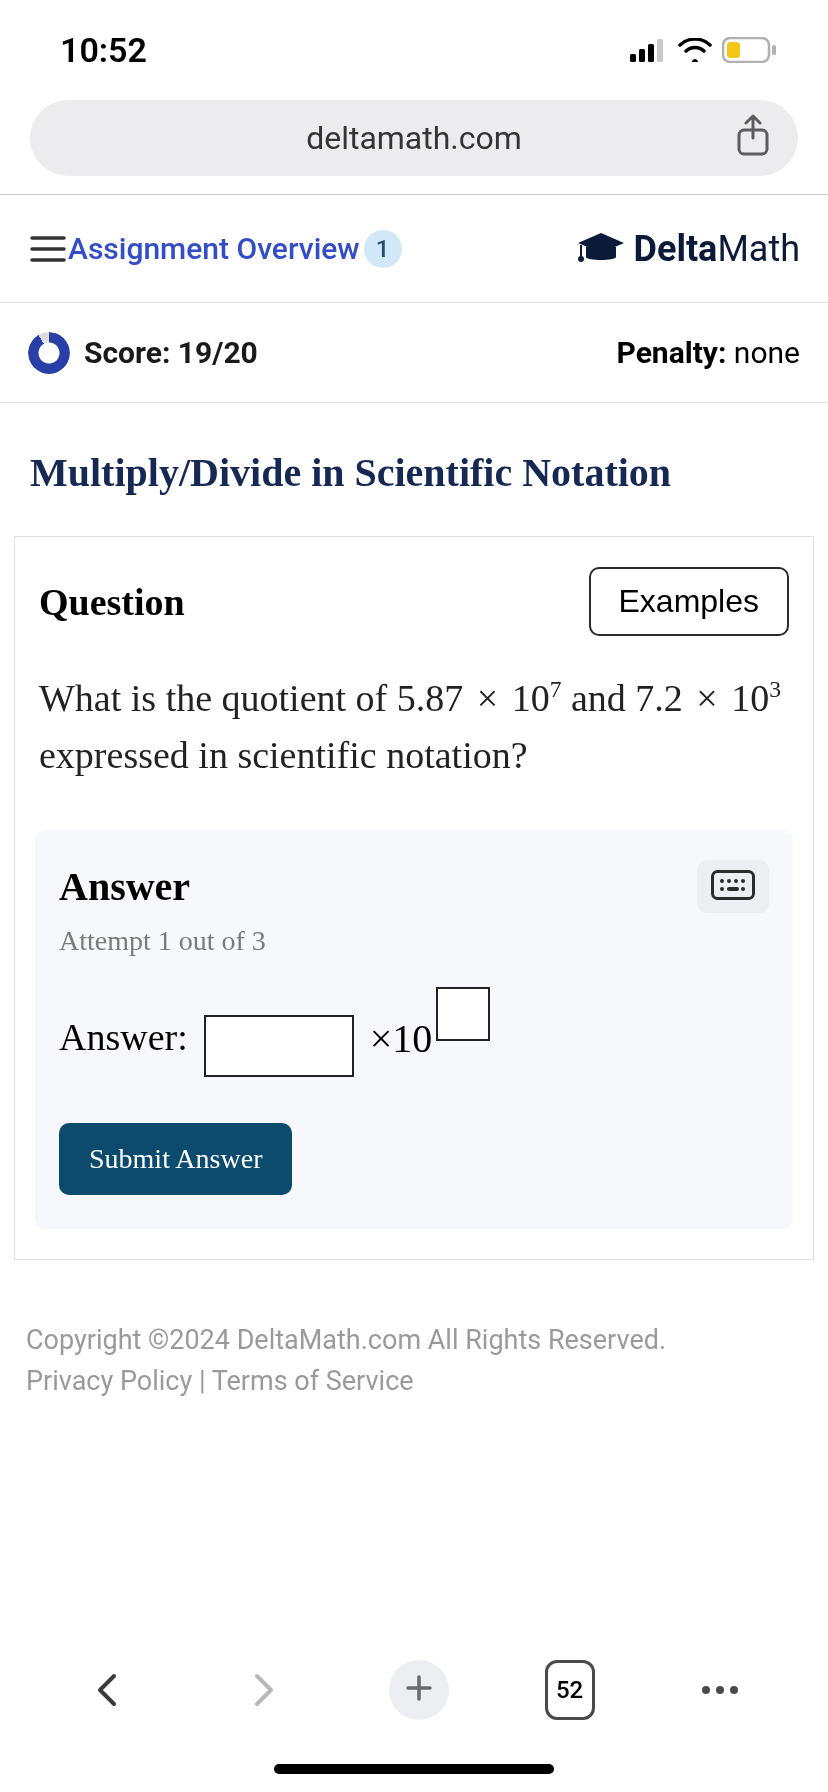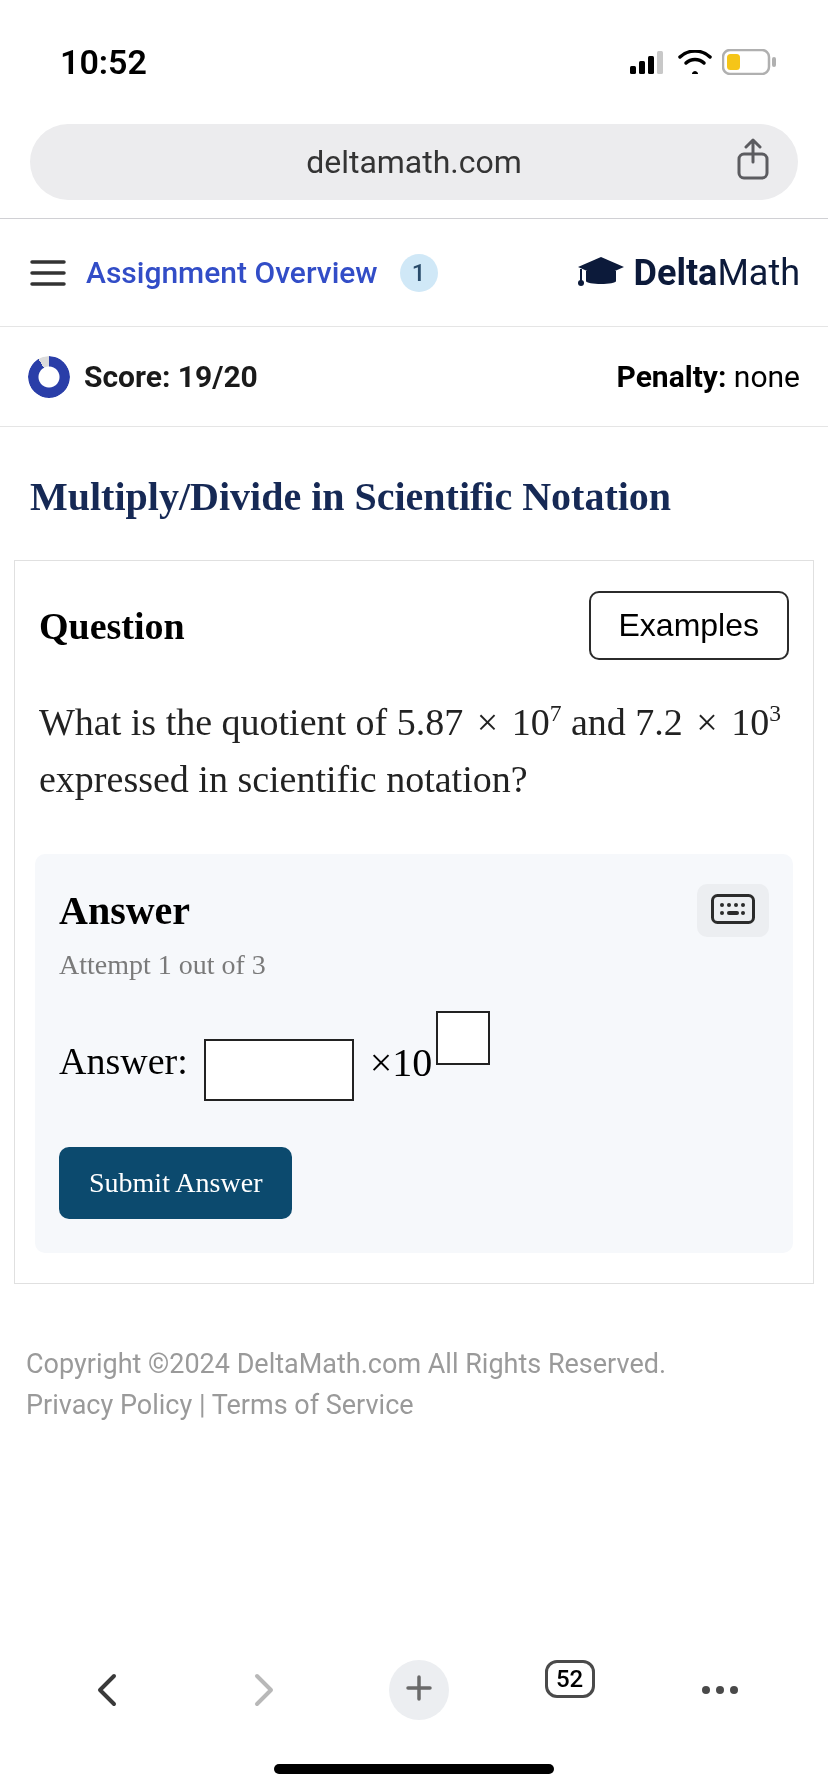--- a/index.html
+++ b/index.html
@@ -1,32 +1,32 @@
 <!DOCTYPE html>
 <html><head>
 <meta charset="utf-8">
 <style>
   * { box-sizing: border-box; margin: 0; padding: 0; }
   html, body { width: 828px; height: 1792px; font-family: -apple-system, BlinkMacSystemFont, "Segoe UI", Roboto, Helvetica, Arial, sans-serif; background: #fff; color: #000; overflow: hidden; }
 
   
-  .status-bar { height: 124px; display: flex; align-items: center; justify-content: space-between; padding: 0 50px 0 60px; }
+  .status-bar { height: 100px; display: flex; align-items: center; justify-content: space-between; padding: 0 50px 0 60px; }
   .status-time { font-size: 34px; font-weight: 600; }
   .status-icons { display: flex; align-items: center; gap: 10px; }
   .status-icons svg { display: block; }
 
   
   .url-bar { padding: 0 30px 18px 30px; }
   .url-pill { background: #ececee; border-radius: 40px; height: 76px; display: flex; align-items: center; justify-content: center; position: relative; }
   .url-text { font-size: 32px; color: #343434; }
   .url-share { position: absolute; right: 26px; top: 50%; transform: translateY(-50%); }
   .url-divider { height:1px; background:#d0d0d4; margin-top:0;}
 
   
-  .app-header { display: flex; align-items: center; height: 108px; padding: 0 28px; border-bottom: 1px solid #e5e5e5; gap: 18px; }
+  .app-header { display: flex; align-items: center; height: 108px; padding: 0 28px; border-bottom: 1px solid #e5e5e5; }
   .hamburger { width: 40px; height: 40px; display:flex; align-items:center; justify-content:center;}
   .hamburger svg { display:block;}
   .overview-link { color: #324dc7; font-size: 30px; font-weight: 500; }
   .overview-badge { background: #d0e8f7; color: #2a4c6b; border-radius: 50%; width: 38px; height: 38px; display: inline-flex; align-items: center; justify-content: center; font-size: 24px; font-weight: 500; margin-left: 4px; }
   .brand { margin-left: auto; display: flex; align-items: center; gap: 8px; font-size: 36px; }
   .brand .delta { font-weight: 700; color: #0c1a3a; }
   .brand .math { font-weight: 400; color: #0c1a3a; }
   .grad-cap svg { display:block;}
 
   
@@ -59,21 +59,21 @@
   .submit-btn { background: #0c4a6e; color: #fff; border: none; border-radius: 10px; padding: 20px 30px; font-size: 28px; margin-top: 46px; font-family: Georgia, serif;}
 
   
   .footer { padding: 60px 26px 0 26px; font-size: 27px; color: #9a9a9a; line-height:1.5;}
   .footer a { color:#9a9a9a; text-decoration:none;}
 
   
   .bottom-bar { position: absolute; bottom: 0; left:0; right:0; height: 150px; display:flex; align-items:flex-start; justify-content:space-around; padding: 18px 30px 0 30px; background:#fff;}
   .bottom-bar .btn { width:60px; height:60px; display:flex; align-items:center; justify-content:center;}
   .plus-btn { width:60px; height:60px; border-radius:50%; background:#eceef1; display:flex; align-items:center; justify-content:center;}
-  .tabs-btn { border: 3px solid #4a4a4a; border-radius: 12px; padding: 6px 8px; font-size: 24px; font-weight:500; min-width:50px; height:38px; display:flex; align-items:center; justify-content:center;}
+  .tabs-btn { border: 3px solid #4a4a4a; border-radius: 12px; padding: 6px 8px; font-size: 24px; font-weight:500; min-width:50px; height:60px; display:flex; align-items:center; justify-content:center;}
   .home-indicator { position:absolute; bottom:18px; left:50%; transform:translateX(-50%); width:280px; height:10px; background:#000; border-radius:10px;}
 </style>
 </head>
 <body>
 
 <div class="status-bar">
   <div class="status-time">10:52</div>
   <div class="status-icons">
     <span>
       <svg width="38" height="24" viewBox="0 0 38 24">

